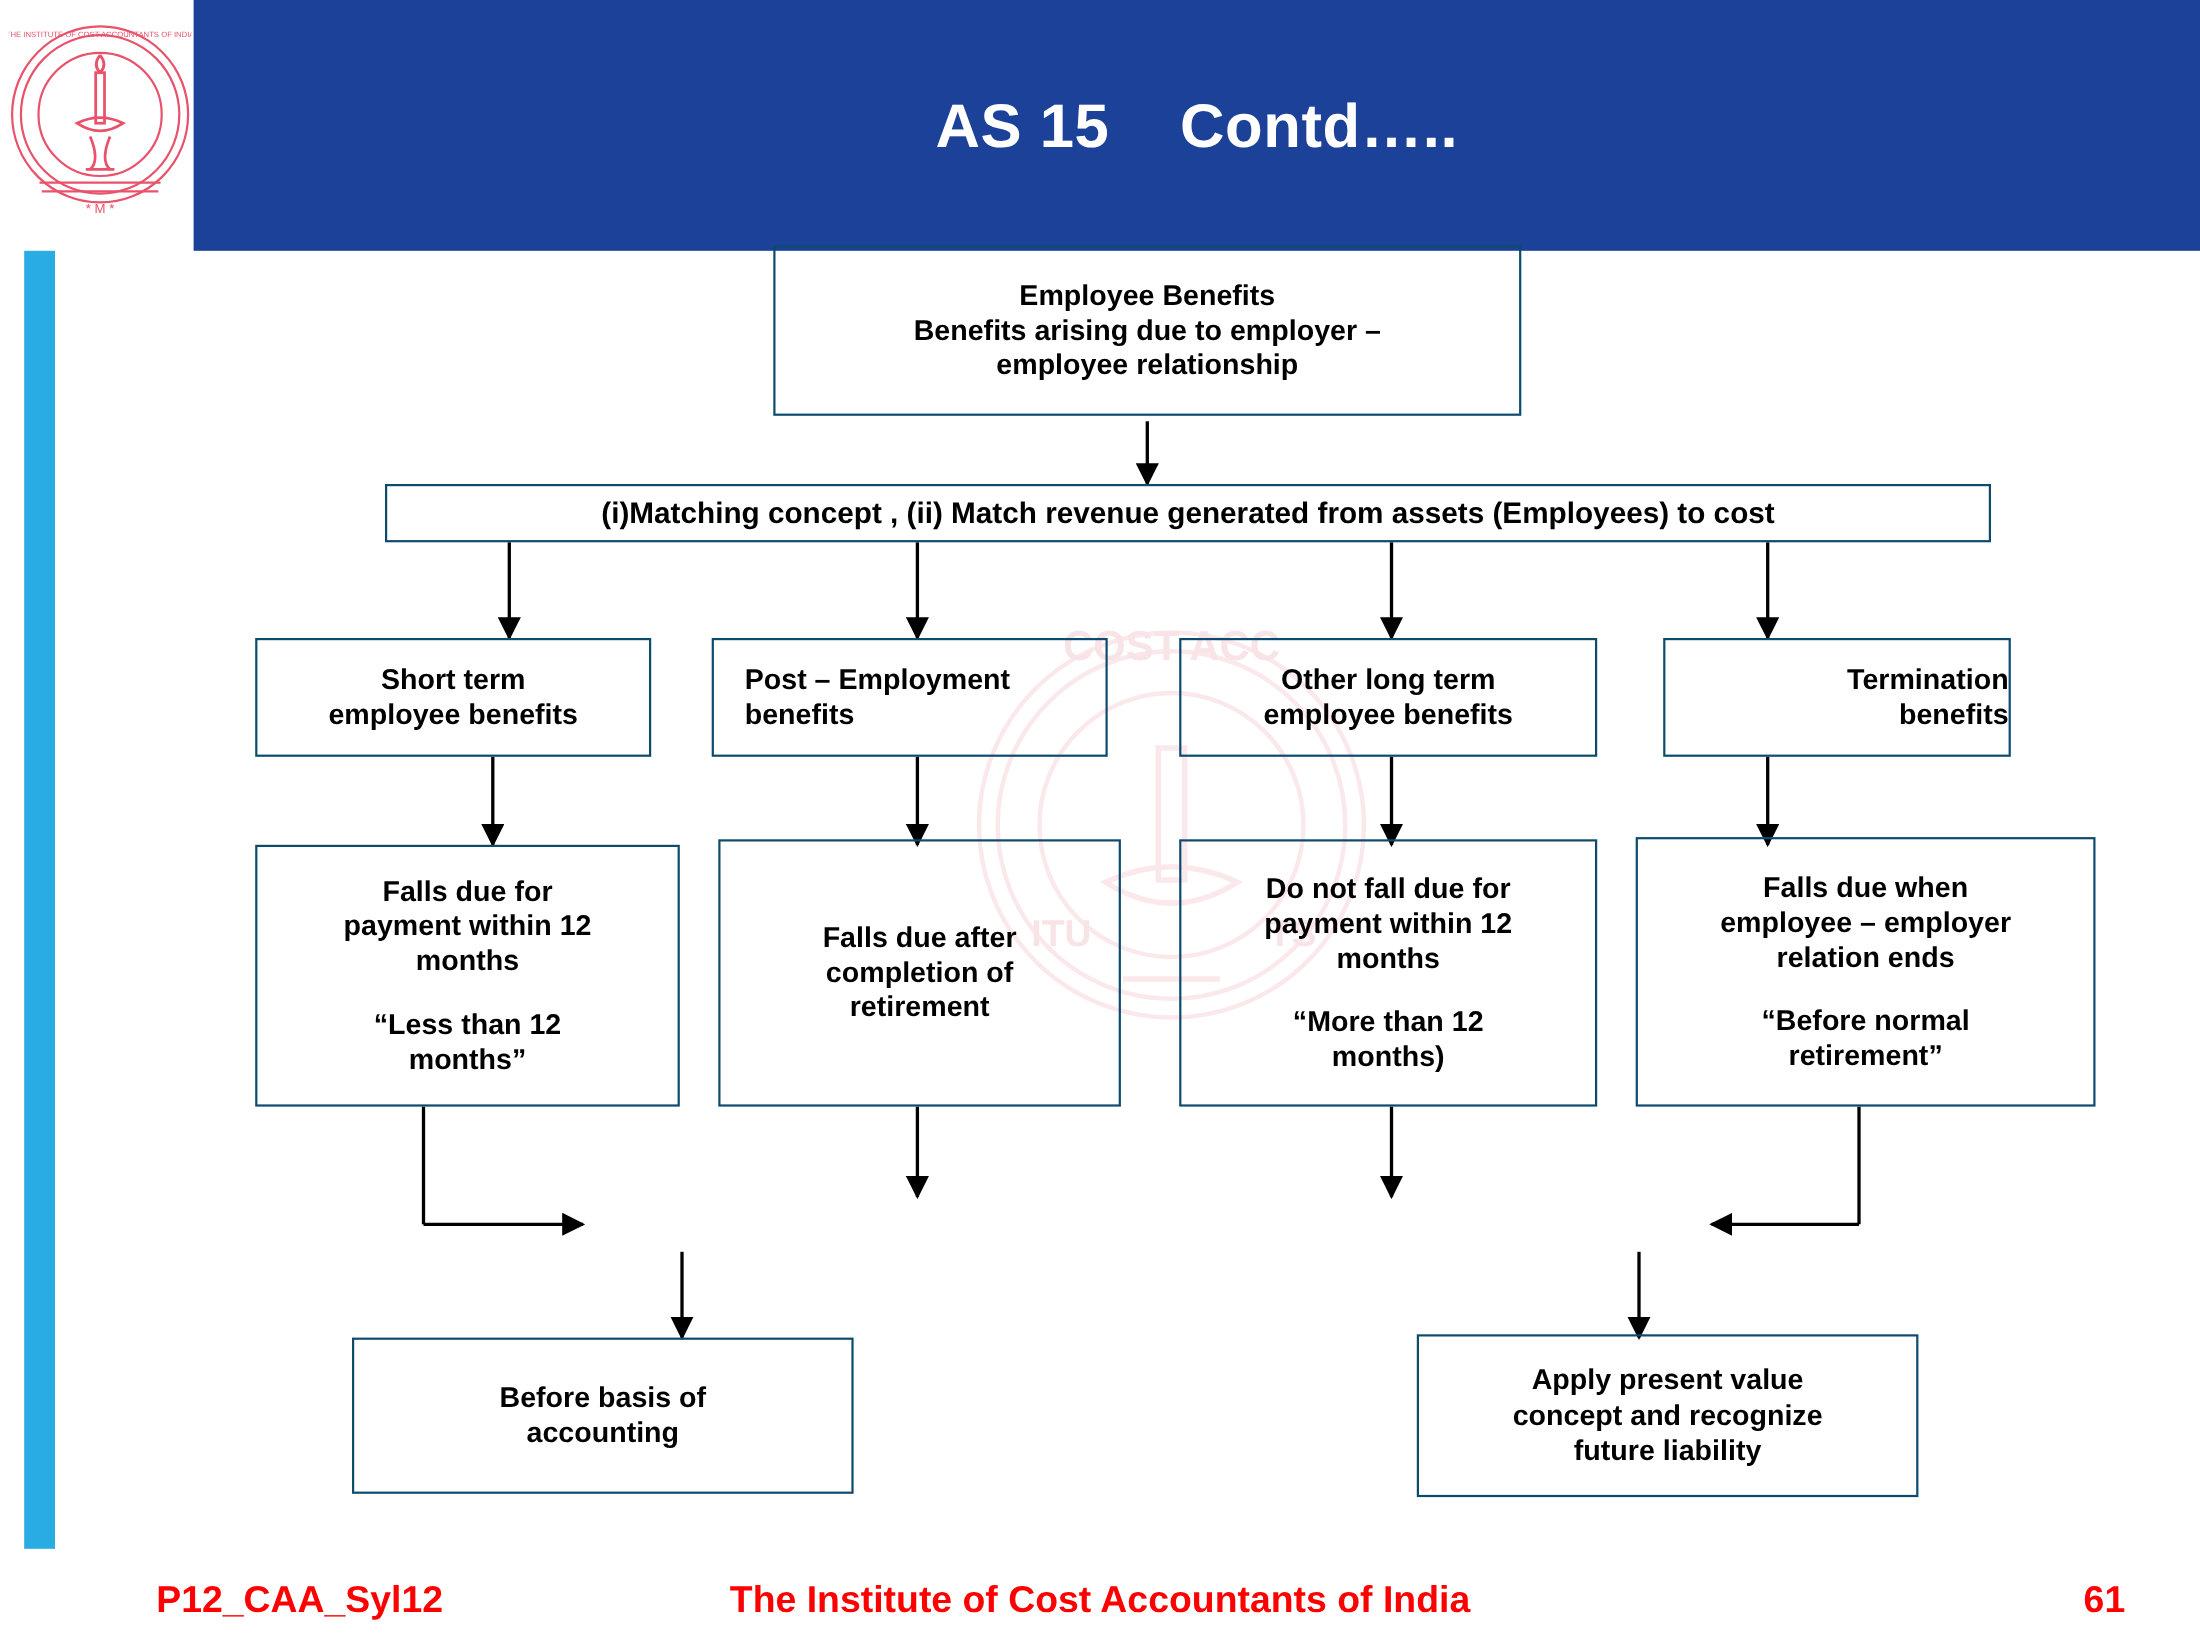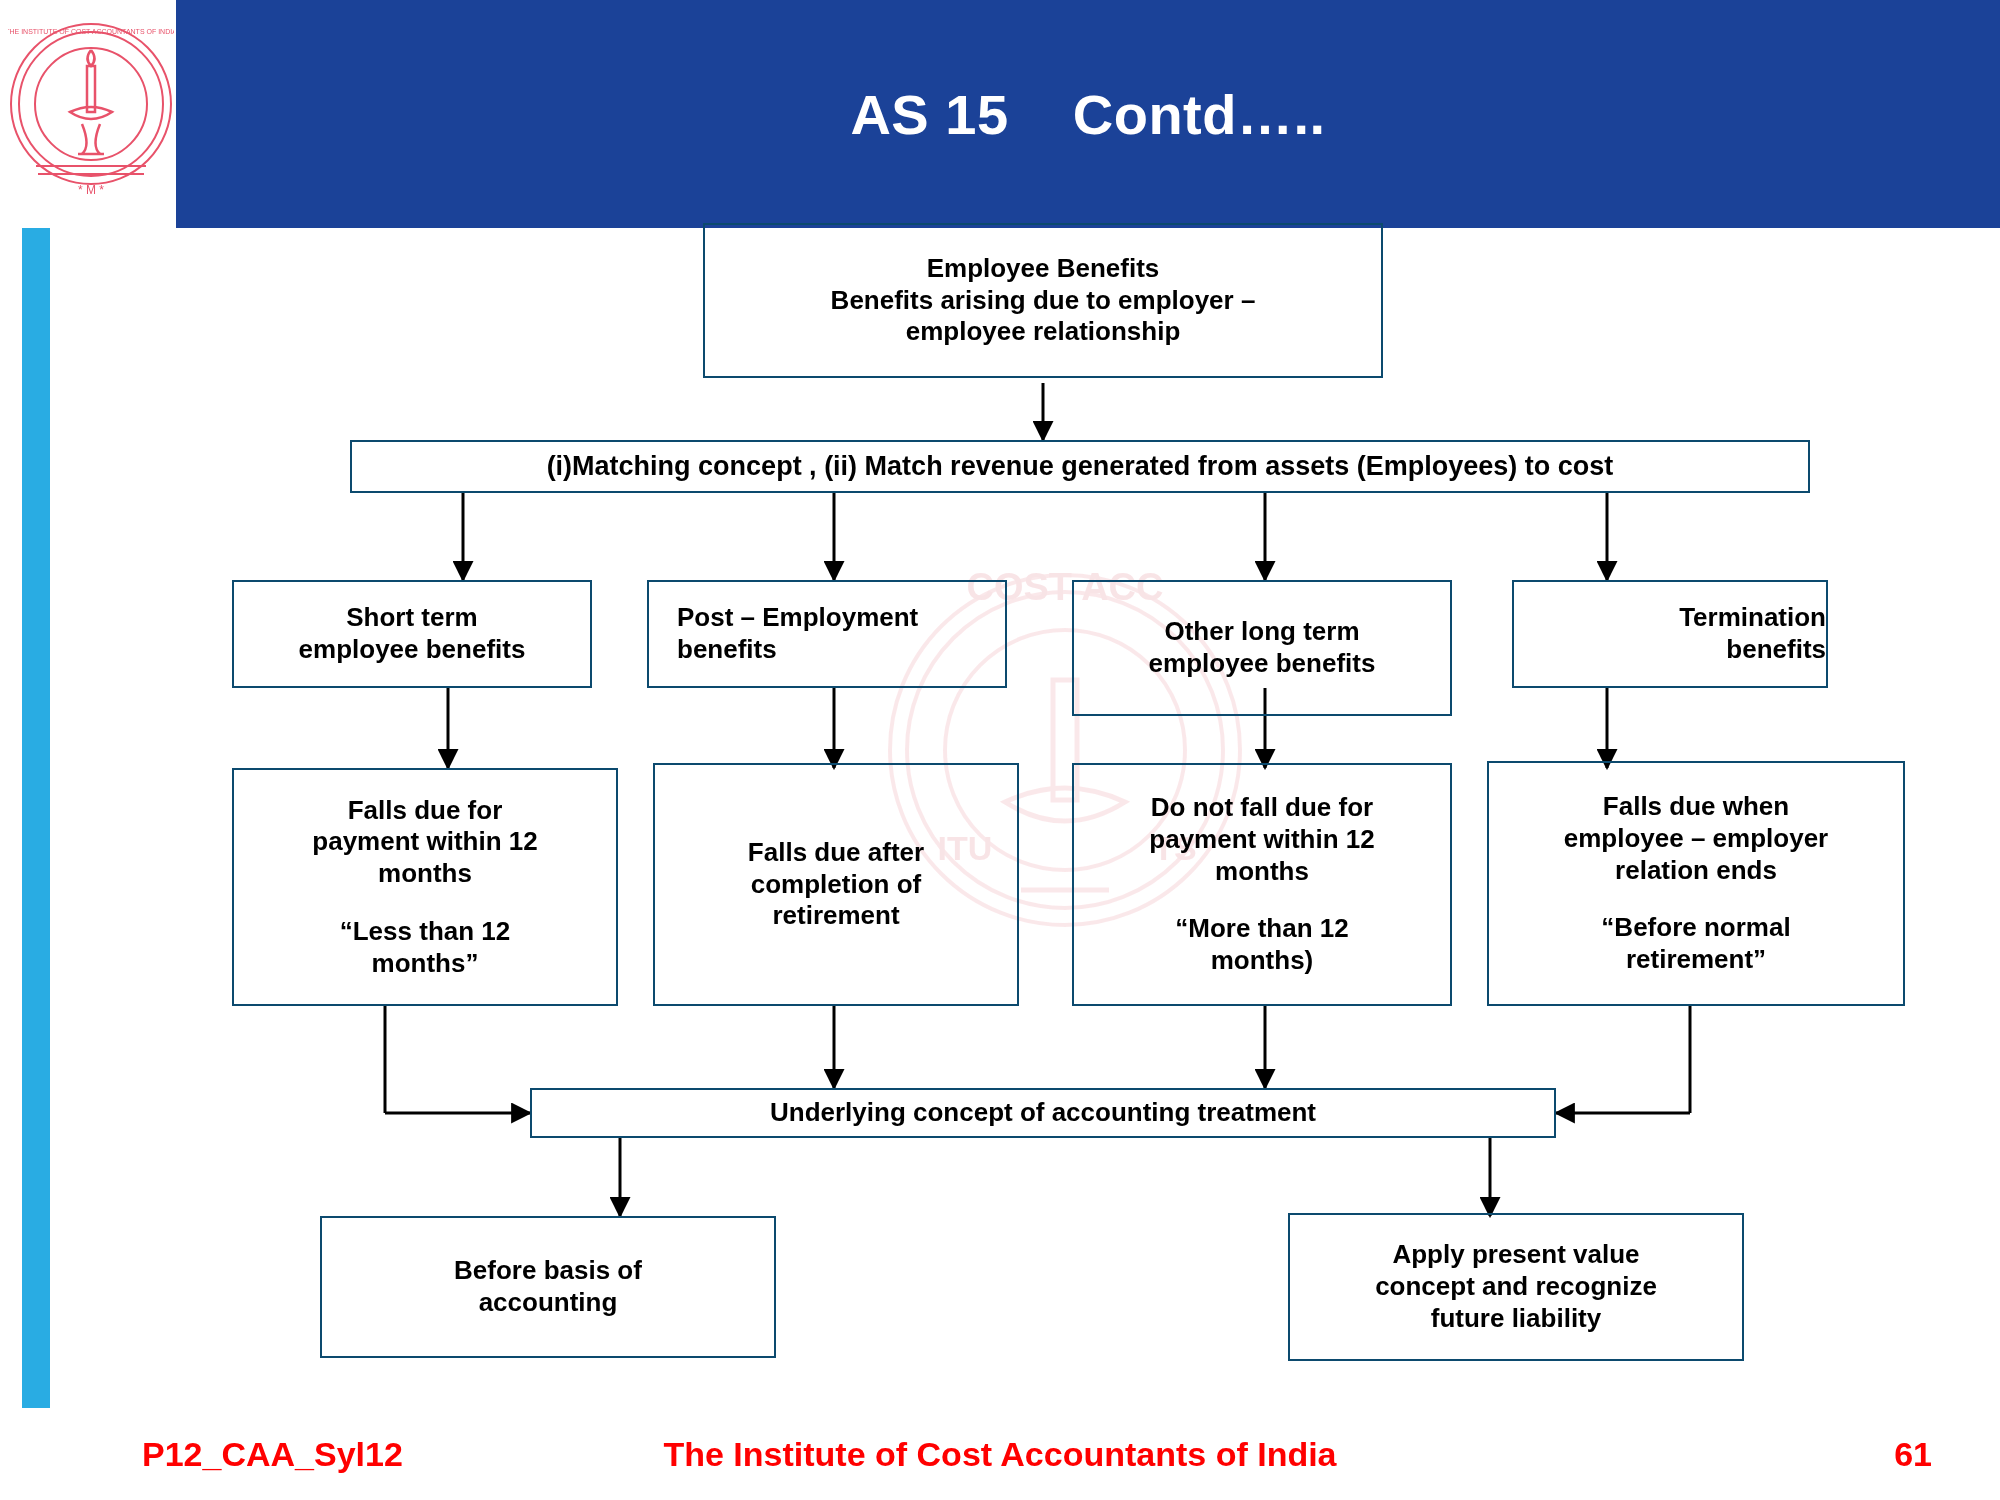--- a/index.html
+++ b/index.html
@@ -141,21 +141,21 @@
   <div class="box" style="left:232px;top:352px;width:360px;height:108px;">
     <span class="ln">Short term</span>
     <span class="ln">employee benefits</span>
   </div>
 
   <div class="box left" style="left:647px;top:352px;width:360px;height:108px;">
     <span class="ln">Post – Employment</span>
     <span class="ln">benefits</span>
   </div>
 
-  <div class="box" style="left:1072px;top:352px;width:380px;height:136px;">
+  <div class="box" style="left:1072px;top:352px;width:380px;height:108px;">
     <span class="ln">Other long term</span>
     <span class="ln">employee benefits</span>
   </div>
 
   <div class="box" style="left:1512px;top:352px;width:316px;height:108px;align-items:flex-end;">
     <span class="ln">Termination</span>
     <span class="ln">benefits</span>
   </div>
 
   <div class="box" style="left:232px;top:540px;width:386px;height:238px;">
@@ -184,23 +184,20 @@
 
   <div class="box" style="left:1487px;top:533px;width:418px;height:245px;">
     <span class="ln">Falls due when</span>
     <span class="ln">employee – employer</span>
     <span class="ln">relation ends</span>
     <span class="gap"></span>
     <span class="ln">“Before normal</span>
     <span class="ln">retirement”</span>
   </div>
 
-  <div class="box" style="left:530px;top:860px;width:1026px;height:50px;">
-    <span class="ln">Underlying concept of accounting treatment</span>
-  </div>
 
   <div class="box" style="left:320px;top:988px;width:456px;height:142px;">
     <span class="ln">Before basis of</span>
     <span class="ln">accounting</span>
   </div>
 
   <div class="box" style="left:1288px;top:985px;width:456px;height:148px;">
     <span class="ln">Apply present value</span>
     <span class="ln">concept and recognize</span>
     <span class="ln">future liability</span>

